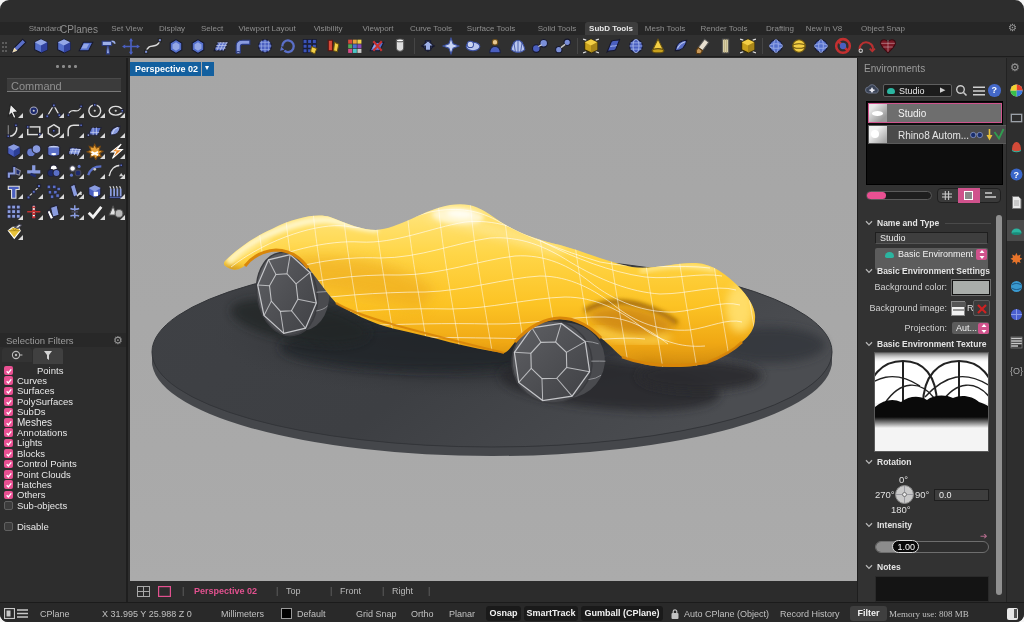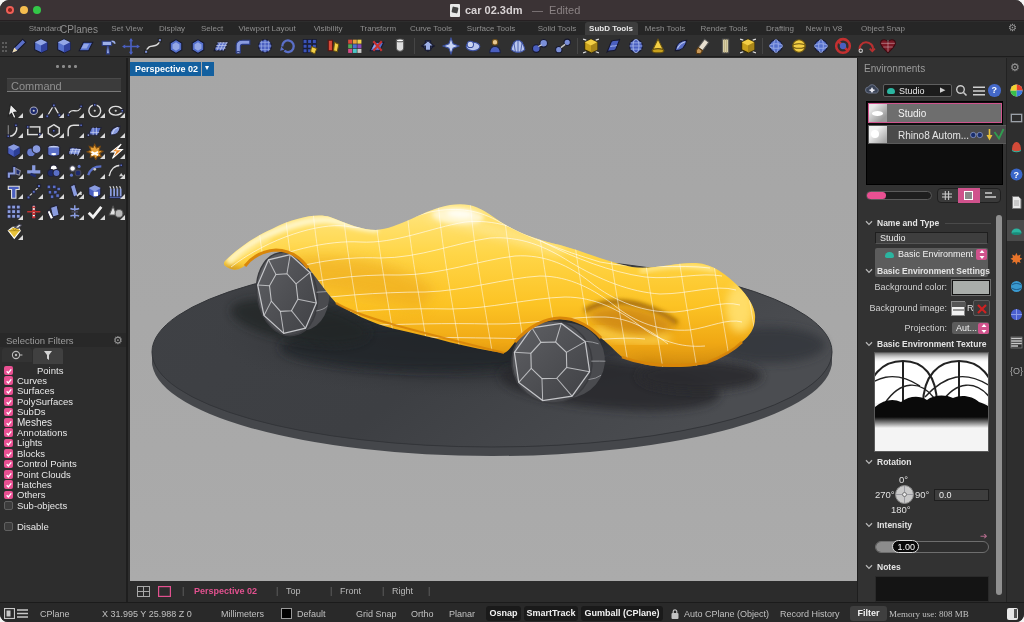--- a/index.html
+++ b/index.html
@@ -3,41 +3,30 @@
 *{margin:0;padding:0;box-sizing:border-box;}
 html,body{width:1024px;height:622px;overflow:hidden;background:#f5f5f5;
   font-family:"Liberation Sans",sans-serif;}
 #win{position:absolute;left:0;top:0;width:1024px;height:622px;
   border-radius:9px 9px 8px 8px;overflow:hidden;background:#2d2d2d;}
 .abs{position:absolute;}
 .txt{position:absolute;white-space:nowrap;}
 </style></head>
 <body>
 <div id="win">
-<div class="abs" style="left:0;top:0;width:1024px;height:21px;background:#3b3335;border-bottom:1px solid #262022;">
-<div class="abs" style="left:6px;top:6px;width:8px;height:8px;border-radius:50%;background:#f05f57;"></div>
-<div class="abs" style="left:8.2px;top:8.2px;width:3.6px;height:3.6px;border-radius:50%;background:#8a241c;"></div>
-<div class="abs" style="left:19.5px;top:6px;width:8px;height:8px;border-radius:50%;background:#f5bd4f;"></div>
-<div class="abs" style="left:33px;top:6px;width:8px;height:8px;border-radius:50%;background:#33c748;"></div>
-<div class="abs" style="left:450px;top:4px;width:10px;height:13px;background:#e8e8e8;border-radius:1px;">
-        <div class="abs" style="left:2px;top:3px;width:6px;height:6px;background:#444;border-radius:1px;transform:rotate(12deg);"></div>
-      </div>
-<span class="txt" style="left:465px;top:4px;font-size:11px;font-weight:bold;color:#d8d3d4;">car 02.3dm</span>
-<span class="txt" style="left:532px;top:4px;font-size:11px;color:#8b8384;">—&nbsp; Edited</span>
-</div>
 <div class="abs" style="left:0;top:22px;width:1024px;height:13px;background:#262626;"></div>
 <div class="abs" style="left:585px;top:22px;width:53px;height:13px;background:#3d3d3d;border-radius:3px 3px 0 0;"></div>
 <span class="txt" style="left:45px;top:24px;transform:translateX(-50%);font-size:8px;color:#8e8e8e;">Standard</span>
 <span class="txt" style="left:79px;top:24px;transform:translateX(-50%);font-size:10px;color:#8e8e8e;">CPlanes</span>
 <span class="txt" style="left:127px;top:24px;transform:translateX(-50%);font-size:8px;color:#8e8e8e;">Set View</span>
 <span class="txt" style="left:172px;top:24px;transform:translateX(-50%);font-size:8px;color:#8e8e8e;">Display</span>
 <span class="txt" style="left:212px;top:24px;transform:translateX(-50%);font-size:8px;color:#8e8e8e;">Select</span>
 <span class="txt" style="left:267px;top:24px;transform:translateX(-50%);font-size:8px;color:#8e8e8e;">Viewport Layout</span>
 <span class="txt" style="left:328px;top:24px;transform:translateX(-50%);font-size:8px;color:#8e8e8e;">Visibility</span>
-<span class="txt" style="left:378px;top:24px;transform:translateX(-50%);font-size:8px;color:#8e8e8e;">Transform</span>
+<span class="txt" style="left:378px;top:24px;transform:translateX(-50%);font-size:8px;color:#8e8e8e;">Viewport</span>
 <span class="txt" style="left:431px;top:24px;transform:translateX(-50%);font-size:8px;color:#8e8e8e;">Curve Tools</span>
 <span class="txt" style="left:491px;top:24px;transform:translateX(-50%);font-size:8px;color:#8e8e8e;">Surface Tools</span>
 <span class="txt" style="left:557px;top:24px;transform:translateX(-50%);font-size:8px;color:#8e8e8e;">Solid Tools</span>
 <span class="txt" style="left:665px;top:24px;transform:translateX(-50%);font-size:8px;color:#8e8e8e;">Mesh Tools</span>
 <span class="txt" style="left:724px;top:24px;transform:translateX(-50%);font-size:8px;color:#8e8e8e;">Render Tools</span>
 <span class="txt" style="left:780px;top:24px;transform:translateX(-50%);font-size:8px;color:#8e8e8e;">Drafting</span>
 <span class="txt" style="left:824px;top:24px;transform:translateX(-50%);font-size:8px;color:#8e8e8e;">New in V8</span>
 <span class="txt" style="left:883px;top:24px;transform:translateX(-50%);font-size:8px;color:#8e8e8e;">Object Snap</span>
 <span class="txt" style="left:611px;top:24px;transform:translateX(-50%);font-size:8px;color:#e8e8e8;font-weight:bold;">SubD Tools</span>
 <span class="txt" style="left:1008px;top:22px;font-size:10px;color:#9a9a9a;">⚙</span>
@@ -774,21 +763,21 @@
         <path d="M0 2h7M0 6h11" stroke="#cfcfcf" stroke-width="1.6"></path>
       </svg>
 <svg class="abs" style="left:7px;top:162px" width="8" height="6" viewBox="0 0 8 6">
         <path d="M1 1.2L4 4.4L7 1.2" fill="none" stroke="#b5b5b5" stroke-width="1.3"></path>
       </svg>
 <span class="txt" style="left:19px;top:160px;font-size:8.5px;font-weight:bold;color:#e4e4e4;">Name and Type</span>
 <div class="abs" style="left:87px;top:165px;width:46px;height:1px;background:#4a4a4a;"></div>
 <div class="abs" style="left:17px;top:174px;width:113px;height:12px;background:#3e3e3e;border:1px solid #1e1e1e;border-bottom-color:#555;">
         <span class="txt" style="left:4px;top:0px;font-size:9px;color:#ececec;">Studio</span>
       </div>
-<div class="abs" style="left:17px;top:190px;width:113px;height:29px;background:#5c5c5c;border-radius:2px;">
+<div class="abs" style="left:17px;top:190px;width:113px;height:22px;background:#5c5c5c;border-radius:2px;">
         <div class="abs" style="left:10px;top:3.5px;width:9px;height:6.5px;border-radius:5px 5px 2px 2px;background:#2bb5a0;"></div>
         <span class="txt" style="left:23px;top:1px;font-size:9px;color:#f2f2f2;">Basic Environment</span>
       </div>
 <div class="abs" style="left:118px;top:191px;width:11px;height:11px;background:#d0528c;border-radius:2px;">
         <svg class="abs" style="left:1.5px;top:1px" width="8" height="9" viewBox="0 0 8 9">
           <path d="M4 0L6.5 3h-5zM4 9L1.5 6h5z" fill="#fff"></path>
         </svg>
       </div>
 <svg class="abs" style="left:7px;top:210px" width="8" height="6" viewBox="0 0 8 6">
         <path d="M1 1.2L4 4.4L7 1.2" fill="none" stroke="#b5b5b5" stroke-width="1.3"></path>

